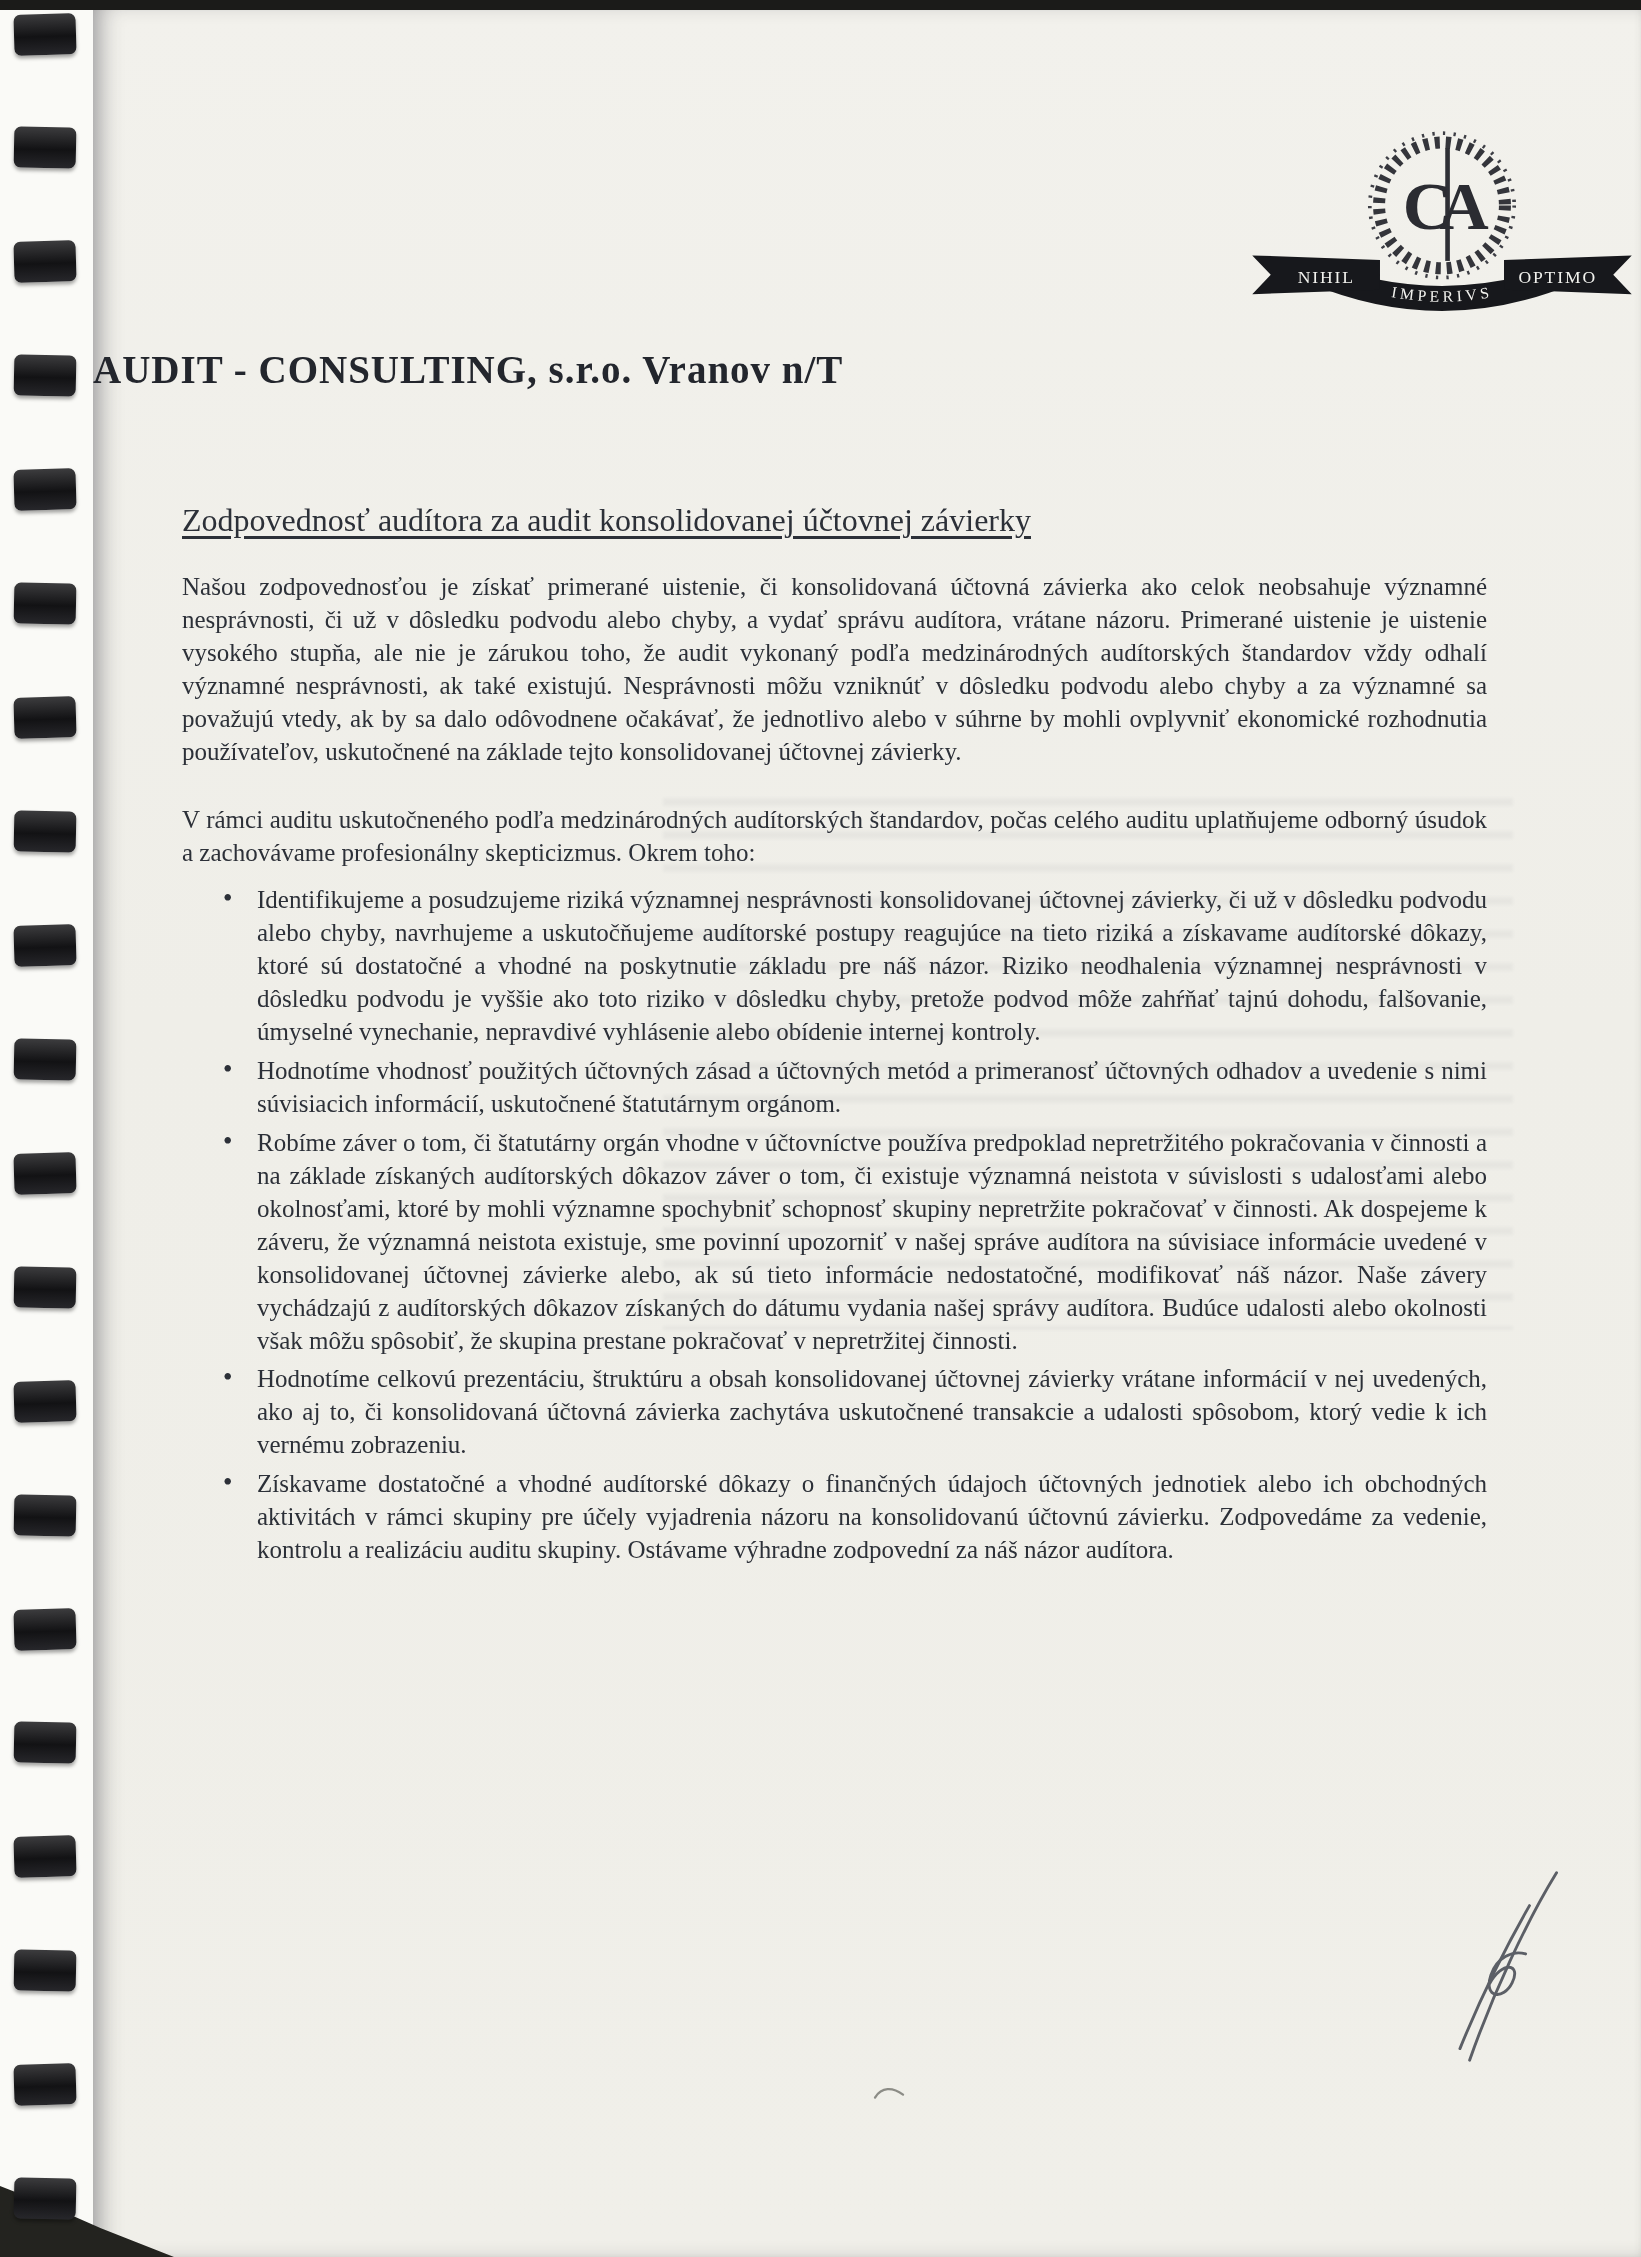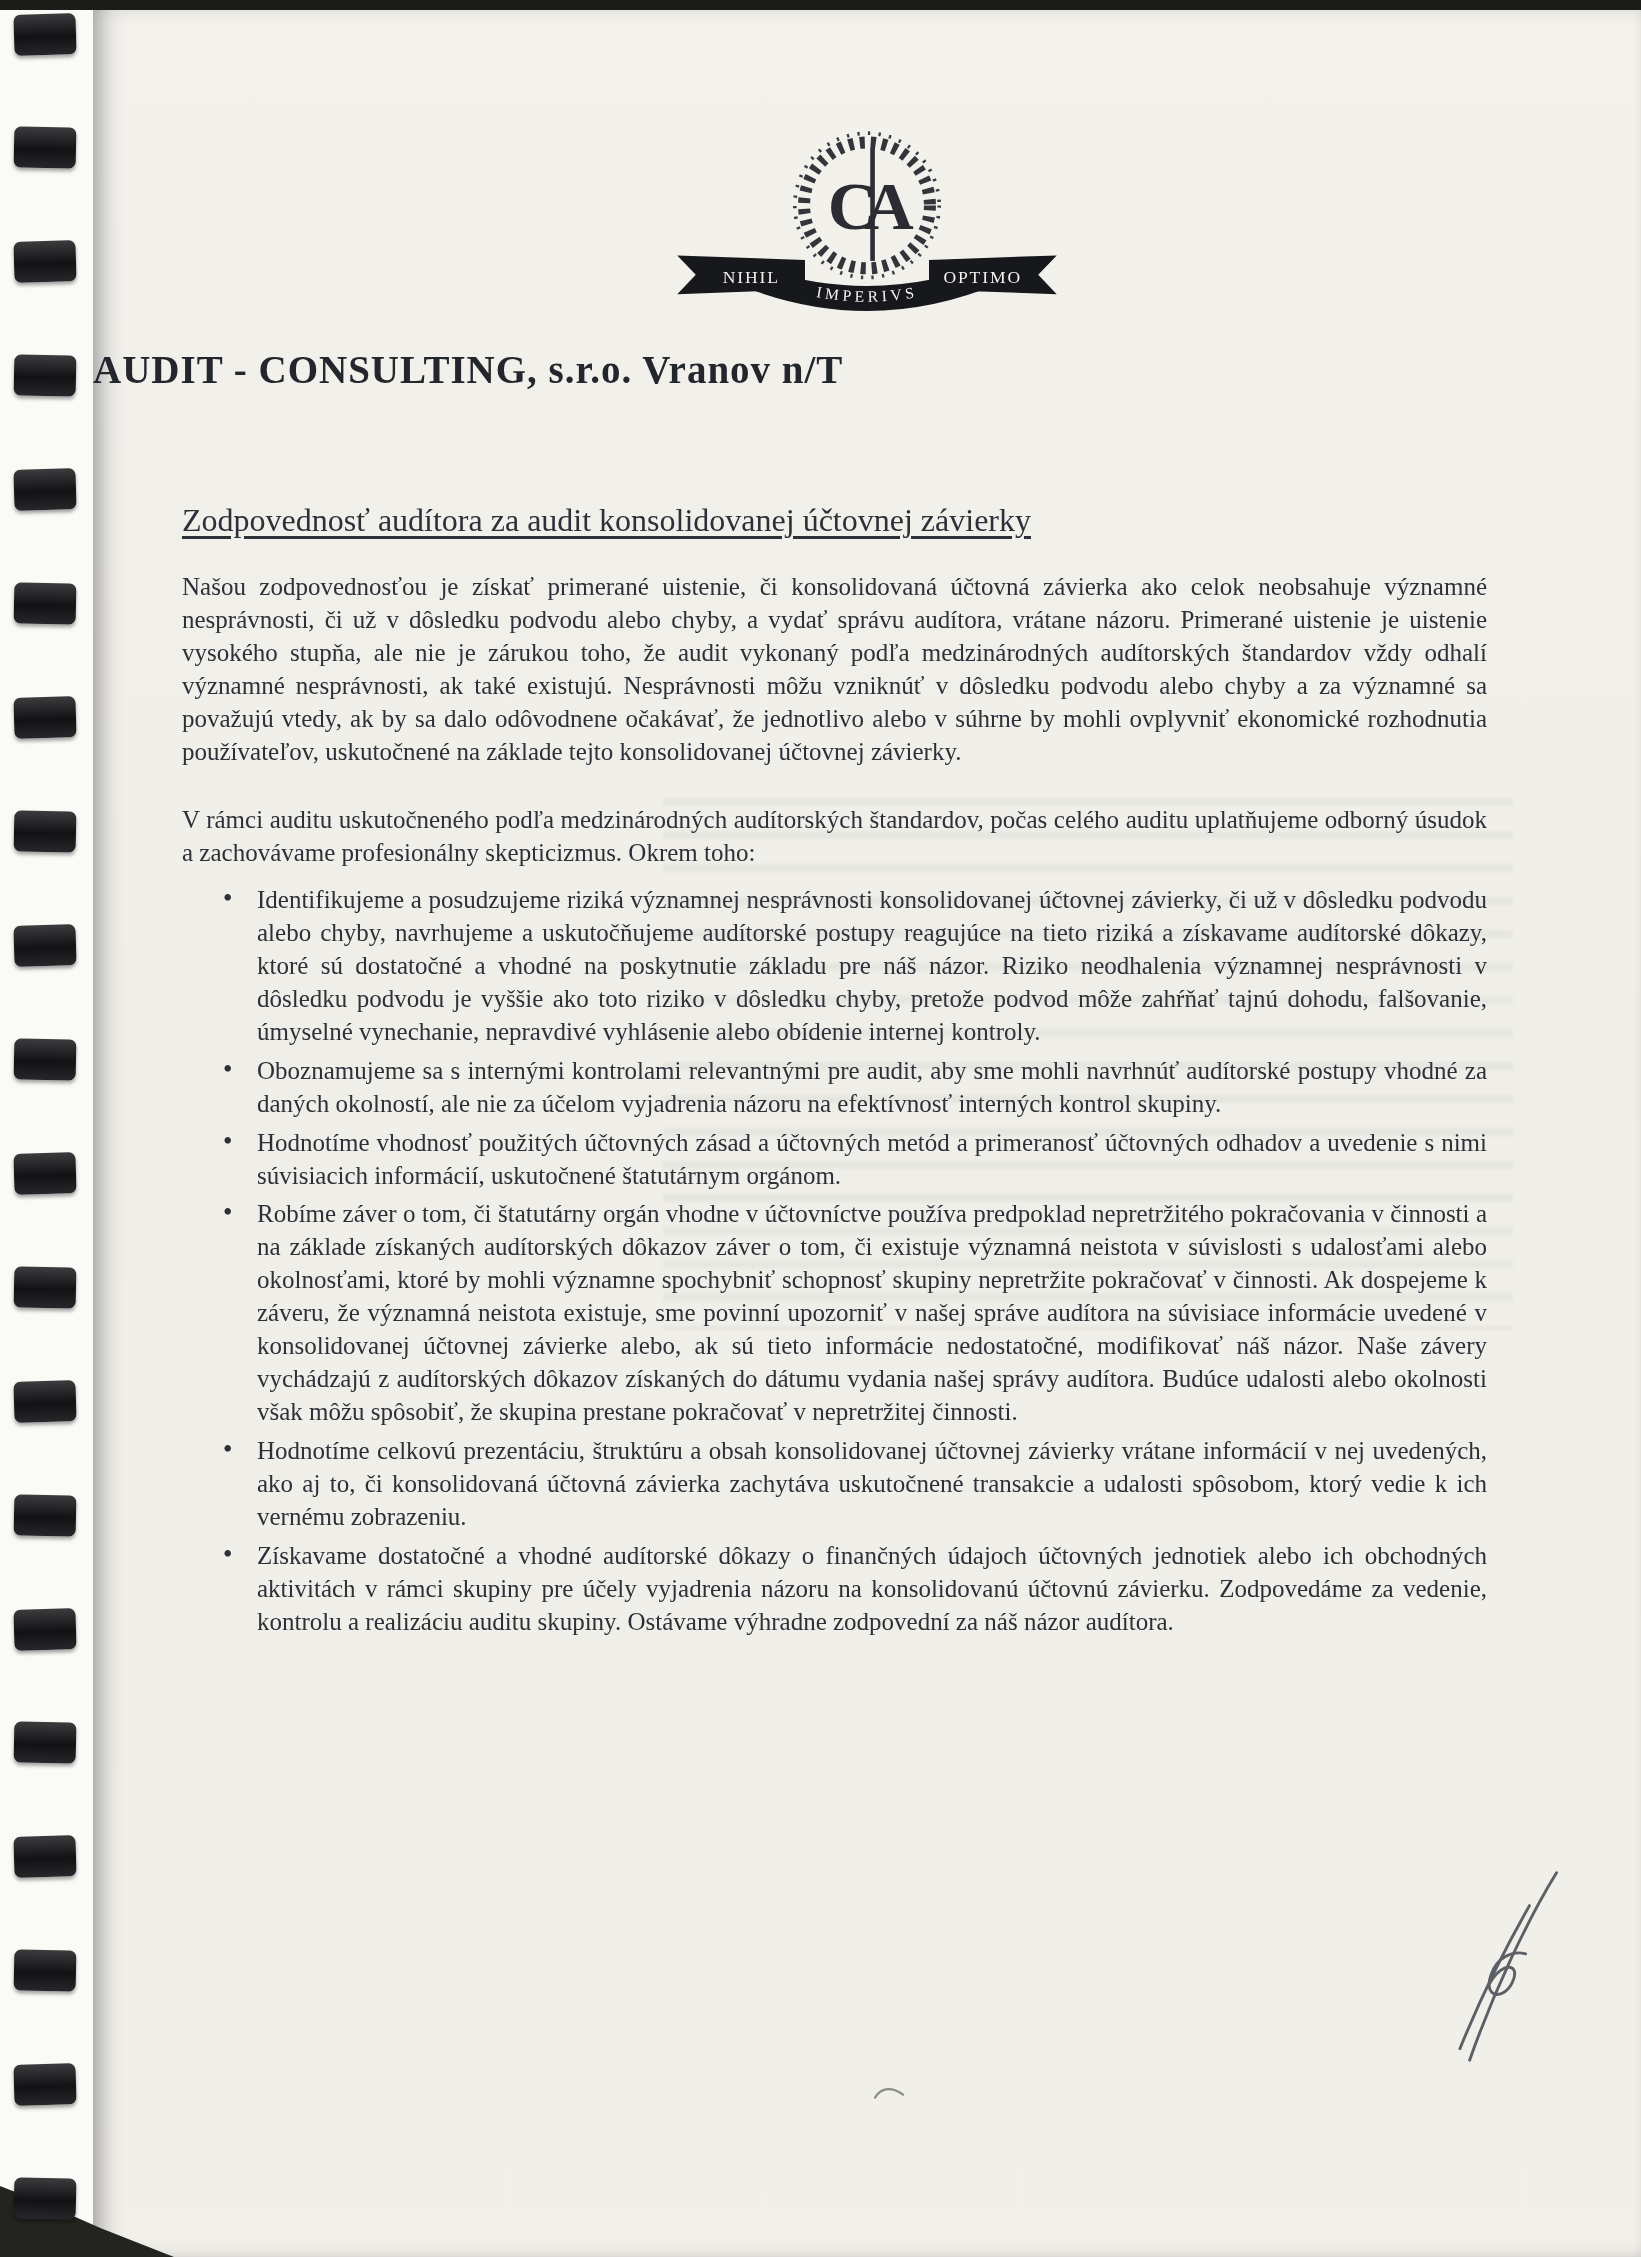--- a/index.html
+++ b/index.html
@@ -21,21 +21,21 @@
     position:absolute;left:13.5px;width:62px;height:41px;border-radius:6.8px;
     background:linear-gradient(180deg,#3c3c3e 0%,#121214 55%,#27272b 100%);
     box-shadow:0 2.9px 3.9px rgba(0,0,0,.35);
   }
   .tooth:nth-child(odd){transform:rotate(-1.6deg);}
   .tooth:nth-child(even){transform:rotate(1.1deg);}
   .corner-curl{
     position:absolute;left:0;bottom:0;width:174px;height:111px;background:#23231f;z-index:5;
     clip-path:polygon(0 100%,0 36%,26% 52%,58% 74%,100% 100%);
   }
-  .logo{margin-top:112px;text-align:center;}
+  .logo{margin-top:112px;text-align:right;}
   .logo svg{width:398px;height:218px;}
   .title{
     margin:5.8px 0 0 0;text-align:left;
     font-size:39px;font-weight:bold;letter-spacing:1px;color:#23262d;
   }
   .content{
     margin:112px 154px 0 89px;
     color:#2c3038;font-size:25px;line-height:33px;text-align:justify;
   }
   .heading{
@@ -93,21 +93,20 @@
     <h1 class="title">AUDIT - CONSULTING, s.r.o. Vranov n/T</h1>
 
     <div class="content">
       <h2 class="heading">Zodpovednosť audítora za audit konsolidovanej účtovnej závierky</h2>
 
       <p>Našou zodpovednosťou je získať primerané uistenie, či konsolidovaná účtovná závierka ako celok neobsahuje významné nesprávnosti, či už v dôsledku podvodu alebo chyby, a vydať správu audítora, vrátane názoru. Primerané uistenie je uistenie vysokého stupňa, ale nie je zárukou toho, že audit vykonaný podľa medzinárodných audítorských štandardov vždy odhalí významné nesprávnosti, ak také existujú. Nesprávnosti môžu vzniknúť v dôsledku podvodu alebo chyby a za významné sa považujú vtedy, ak by sa dalo odôvodnene očakávať, že jednotlivo alebo v súhrne by mohli ovplyvniť ekonomické rozhodnutia používateľov, uskutočnené na základe tejto konsolidovanej účtovnej závierky.</p>
       <p class="scope">V rámci auditu uskutočneného podľa medzinárodných audítorských štandardov, počas celého auditu uplatňujeme odborný úsudok a zachovávame profesionálny skepticizmus. Okrem toho:</p>
 
       <ul>
         <li><span>Identifikujeme a posudzujeme riziká významnej nesprávnosti konsolidovanej účtovnej závierky, či už v dôsledku podvodu alebo chyby, navrhujeme a uskutočňujeme audítorské postupy reagujúce na tieto riziká a získavame audítorské dôkazy, ktoré sú dostatočné a vhodné na poskytnutie základu pre náš názor. Riziko neodhalenia významnej nesprávnosti v dôsledku podvodu je vyššie ako toto riziko v dôsledku chyby, pretože podvod môže zahŕňať tajnú dohodu, falšovanie, úmyselné vynechanie, nepravdivé vyhlásenie alebo obídenie internej kontroly.</span></li>
-        <li><span>Oboznamujeme sa s internými kontrolami relevantnými pre audit, aby sme mohli navrhnúť audítorské postupy vhodné za daných okolností, ale nie za účelom vyjadrenia názoru na efektívnosť interných kontrol skupiny.</span></li>
         <li><span>Hodnotíme vhodnosť použitých účtovných zásad a účtovných metód a primeranosť účtovných odhadov a uvedenie s nimi súvisiacich informácií, uskutočnené štatutárnym orgánom.</span></li>
         <li><span>Robíme záver o tom, či štatutárny orgán vhodne v účtovníctve používa predpoklad nepretržitého pokračovania v činnosti a na základe získaných audítorských dôkazov záver o tom, či existuje významná neistota v súvislosti s udalosťami alebo okolnosťami, ktoré by mohli významne spochybniť schopnosť skupiny nepretržite pokračovať v činnosti. Ak dospejeme k záveru, že významná neistota existuje, sme povinní upozorniť v našej správe audítora na súvisiace informácie uvedené v konsolidovanej účtovnej závierke alebo, ak sú tieto informácie nedostatočné, modifikovať náš názor. Naše závery vychádzajú z audítorských dôkazov získaných do dátumu vydania našej správy audítora. Budúce udalosti alebo okolnosti však môžu spôsobiť, že skupina prestane pokračovať v nepretržitej činnosti.</span></li>
         <li><span>Hodnotíme celkovú prezentáciu, štruktúru a obsah konsolidovanej účtovnej závierky vrátane informácií v nej uvedených, ako aj to, či konsolidovaná účtovná závierka zachytáva uskutočnené transakcie a udalosti spôsobom, ktorý vedie k ich vernému zobrazeniu.</span></li>
         <li><span>Získavame dostatočné a vhodné audítorské dôkazy o finančných údajoch účtovných jednotiek alebo ich obchodných aktivitách v rámci skupiny pre účely vyjadrenia názoru na konsolidovanú účtovnú závierku. Zodpovedáme za vedenie, kontrolu a realizáciu auditu skupiny. Ostávame výhradne zodpovední za náš názor audítora.</span></li>
       </ul>
     </div>
 
     <div class="bleed"></div>
 
     <svg class="signature" viewBox="0 0 122 205">

